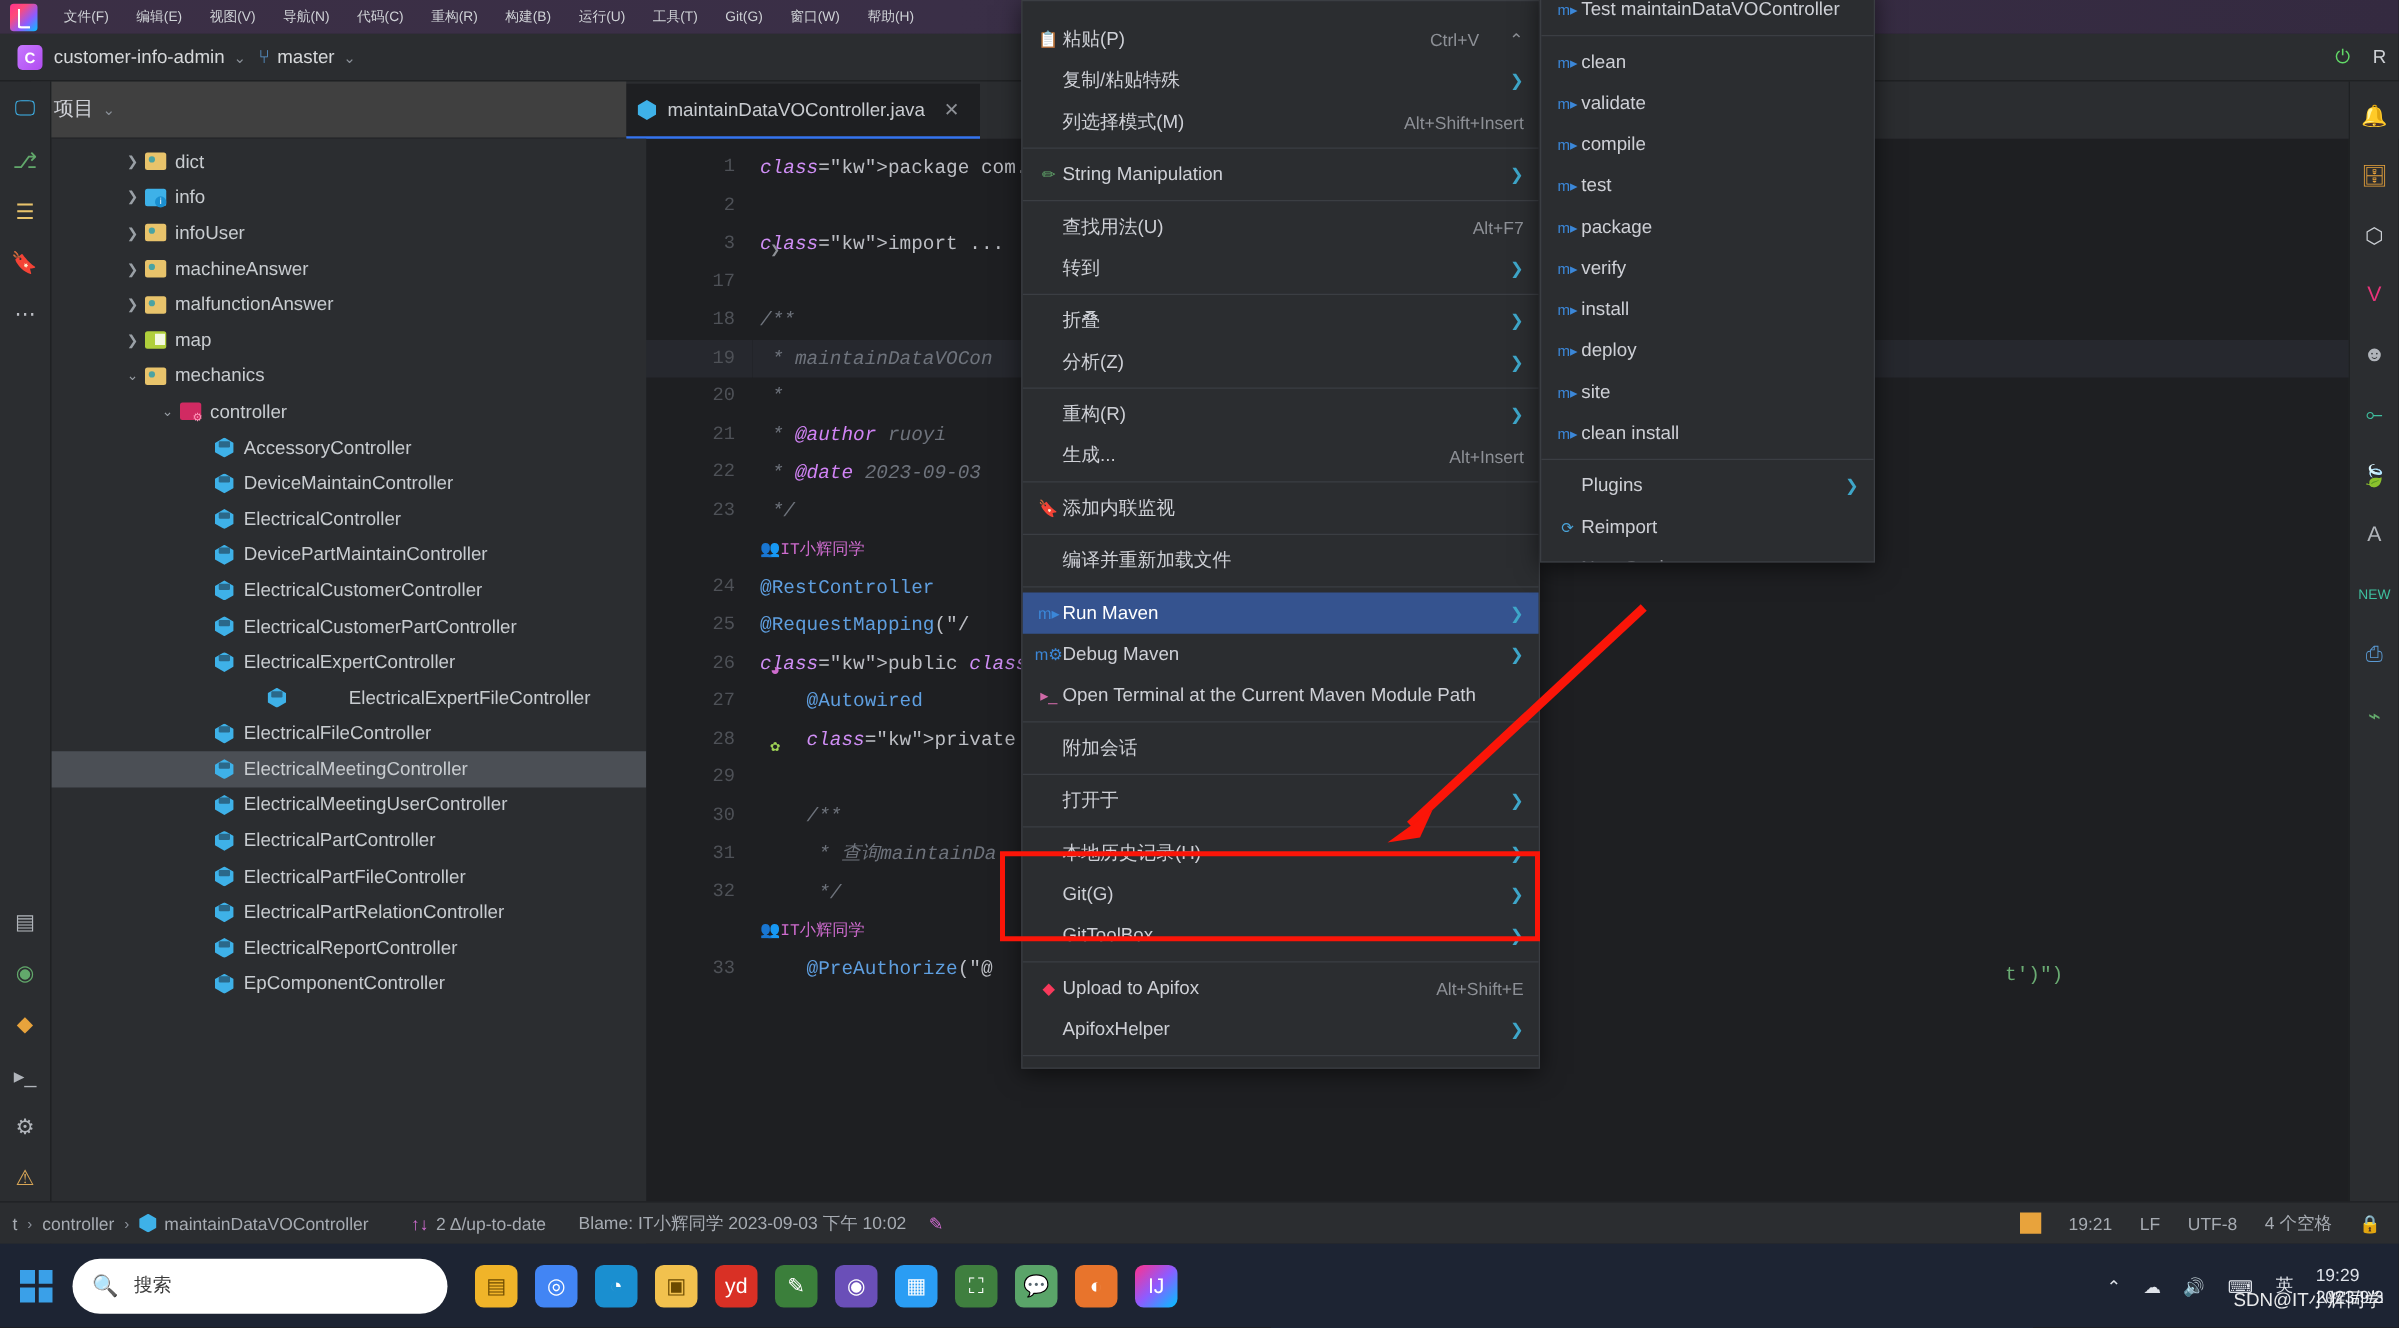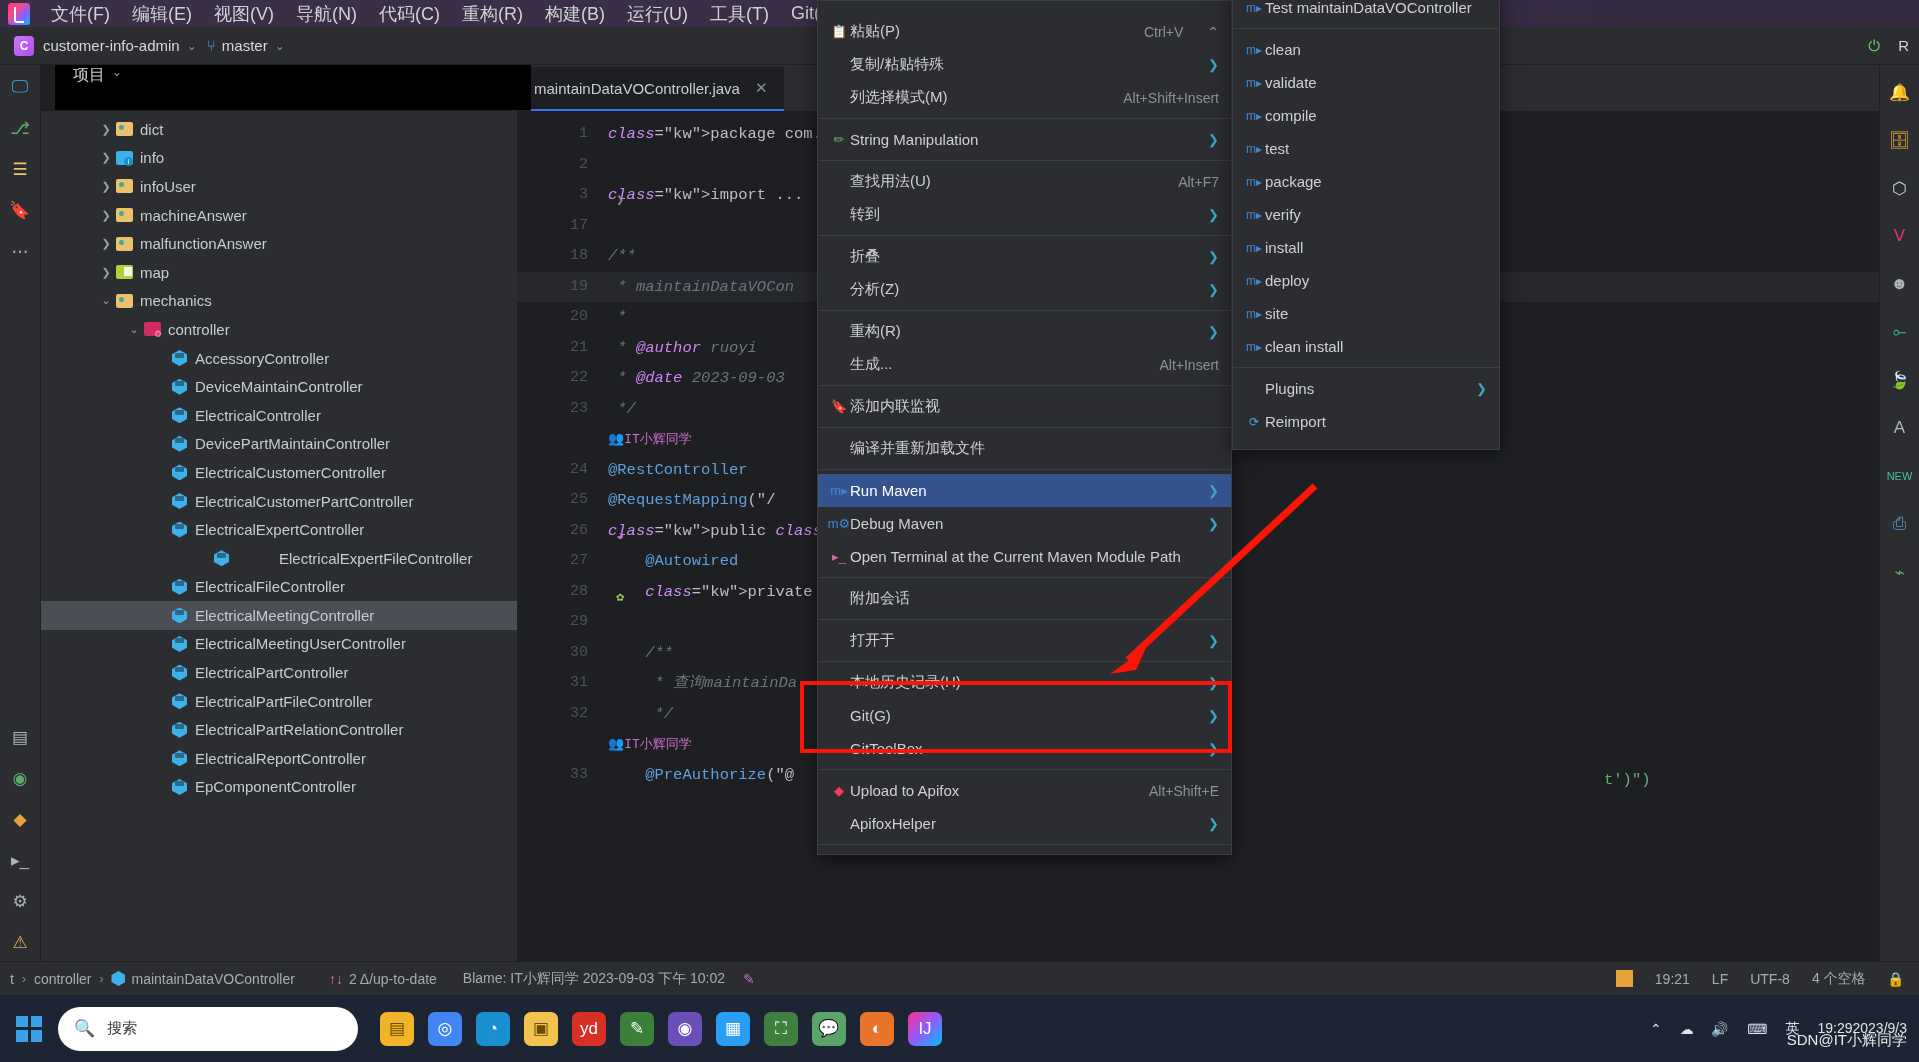--- a/index.html
+++ b/index.html
@@ -16,21 +16,21 @@
   }
   #menubar .logo{
     width:22px; height:22px; margin:0 10px 0 4px; border-radius:3px;
     background:linear-gradient(135deg,#ff318c 0%, #fe4a7a 30%, #8e5bff 65%, #00c2ff 100%);
     position:relative;
   }
   #menubar .logo::after{
     content:""; position:absolute; left:6px; top:4px; width:8px;height:14px;
     border:2px solid #fff; border-top:none; border-right:none; border-radius:0 0 0 3px;
   }
-  #menubar .mi{ padding:2px 11px; color:#cfd2d6; font-size:18px; white-space:nowrap; }
+  #menubar .mi{ padding:2px 11px; color:#cfd2d6; font-size:11px; white-space:nowrap; }
 
   
   #projbar{
     position:absolute; left:0; top:27px; width:1919px; height:38px;
     background:#2b2d30; display:flex; align-items:center; z-index:4;
     border-bottom:1px solid #1f2123;
   }
   .prj-badge{
     width:20px;height:20px;border-radius:4px;margin-left:14px;margin-right:9px;
     background:linear-gradient(135deg,#c678ff,#b14cf0);
@@ -47,22 +47,22 @@
   #actbar{
     position:absolute; left:0; top:65px; width:41px; height:930px;
     background:#2b2d30; border-right:1px solid #1f2123; z-index:3;
     display:flex; flex-direction:column; align-items:center; padding-top:10px; gap:17px;
   }
   #actbar .ab{ width:24px;height:24px; display:flex;align-items:center;justify-content:center; font-size:17px;}
   #actbar .spacer{ flex:1 }
 
   
   #toolhdr{
-    position:absolute; left:55px; top:65px; width:476px; height:46px;
-    background:#000000; display:flex; align-items:flex-start; padding-left:18px; z-index:2;
+    position:absolute; left:25px; top:65px; width:476px; height:46px;
+    background:#404040; display:flex; align-items:center; padding-left:18px; z-index:2;
     border-bottom:1px solid #1f2123;
   }
   #toolhdr .t{ color:#ced0d6; font-size:16px; }
   #tree{
     position:absolute; left:41px; top:111px; width:476px; height:884px;
     background:#2b2d30; z-index:2; overflow:hidden; padding-top:4px;
   }
   .trow{ height:28.6px; display:flex; align-items:center; font-size:15px; color:#c8ccd0; white-space:nowrap;}
   .trow.sel{ background:#4b4f55; }
   .arrow{ width:14px; color:#9aa0a6; font-size:11px; text-align:center; margin-right:3px;}
@@ -639,20 +639,20 @@
     <div class="ic" style="background:#5aa469">💬</div>
     <div class="ic" style="background:#e8742c">◐</div>
     <div class="ic" style="background:linear-gradient(135deg,#ff318c,#8e5bff,#00c2ff)">IJ</div>
   </div>
   <div class="tray">
     <span>⌃</span>
     <span>☁</span>
     <span>🔊</span>
     <span>⌨</span>
     <span>英</span>
-    <span style="display:flex;flex-direction:row;line-height:1.15;align-items:flex-start">
+    <span style="display:flex;flex-direction:column;line-height:1.15;align-items:flex-start">
       <span>19:29</span>
       <span>2023/9/3</span>
     </span>
   </div>
 </div>
 
 <div id="wm">SDN@IT小辉同学</div>
 
 </body></html>

